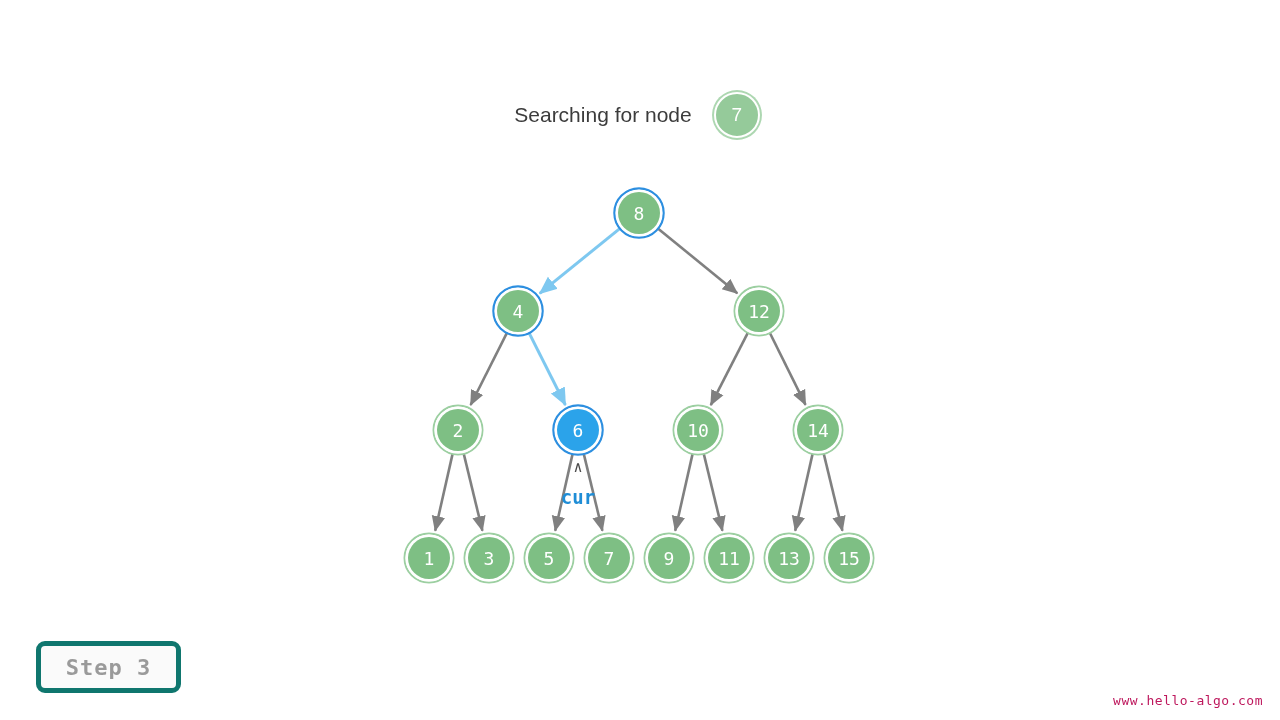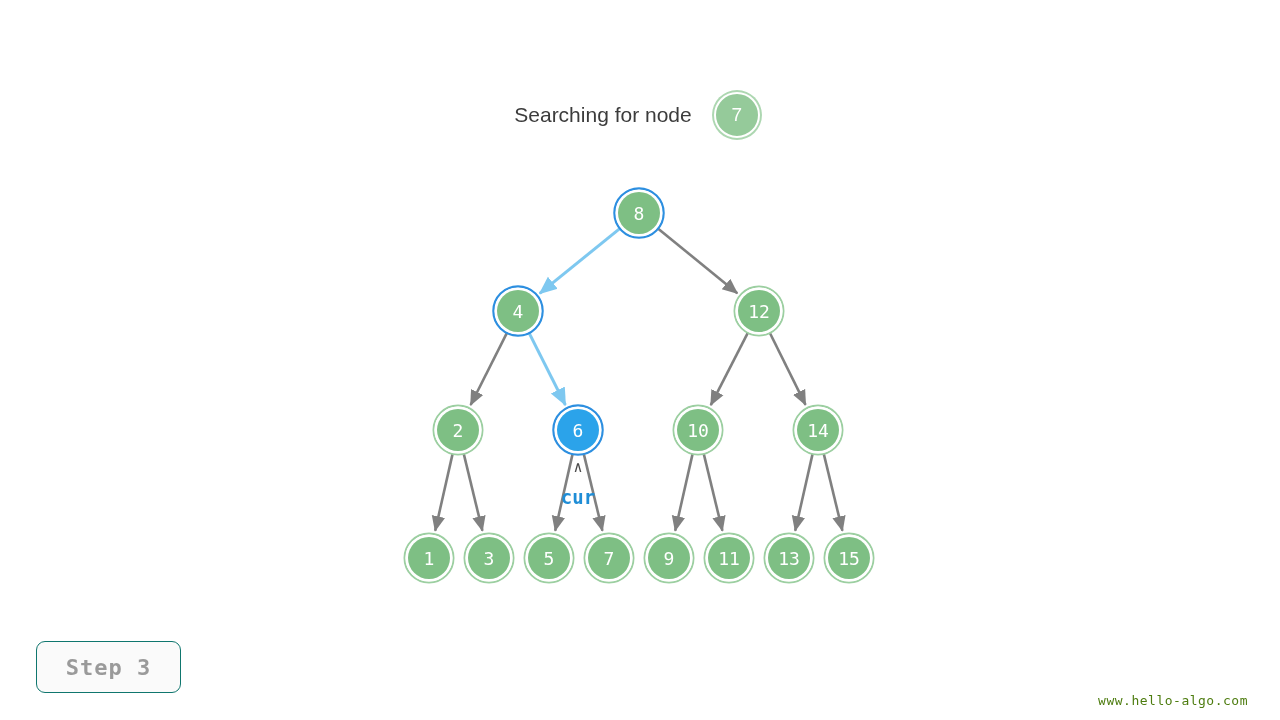--- a/index.html
+++ b/index.html
@@ -84,36 +84,36 @@
   #step-badge {
     position: absolute;
     left: 36px;
     top: 641px;
     width: 145px;
     height: 52px;
     box-sizing: border-box;
     display: flex;
     align-items: center;
     justify-content: center;
-    border: 1px solid #0f766e;
+    border: 5px solid #0f766e;
     border-radius: 9px;
     background: #fafafa;
     color: #9a9a9a;
     font-family: "DejaVu Sans Mono", monospace;
     font-weight: bold;
     font-size: 22px;
     letter-spacing: 1px;
   }
 
   
   #watermark {
     position: absolute;
-    right: 32px;
+    right: 17px;
     bottom: 12px;
-    color: #4d7c0f;
+    color: #be185d;
     font-family: "DejaVu Sans Mono", monospace;
     font-size: 13px;
     letter-spacing: 0.5px;
   }
 </style>
 </head>
 <body>
 
 <div id="title-bar">
   <span class="seg">Searching for node</span>

